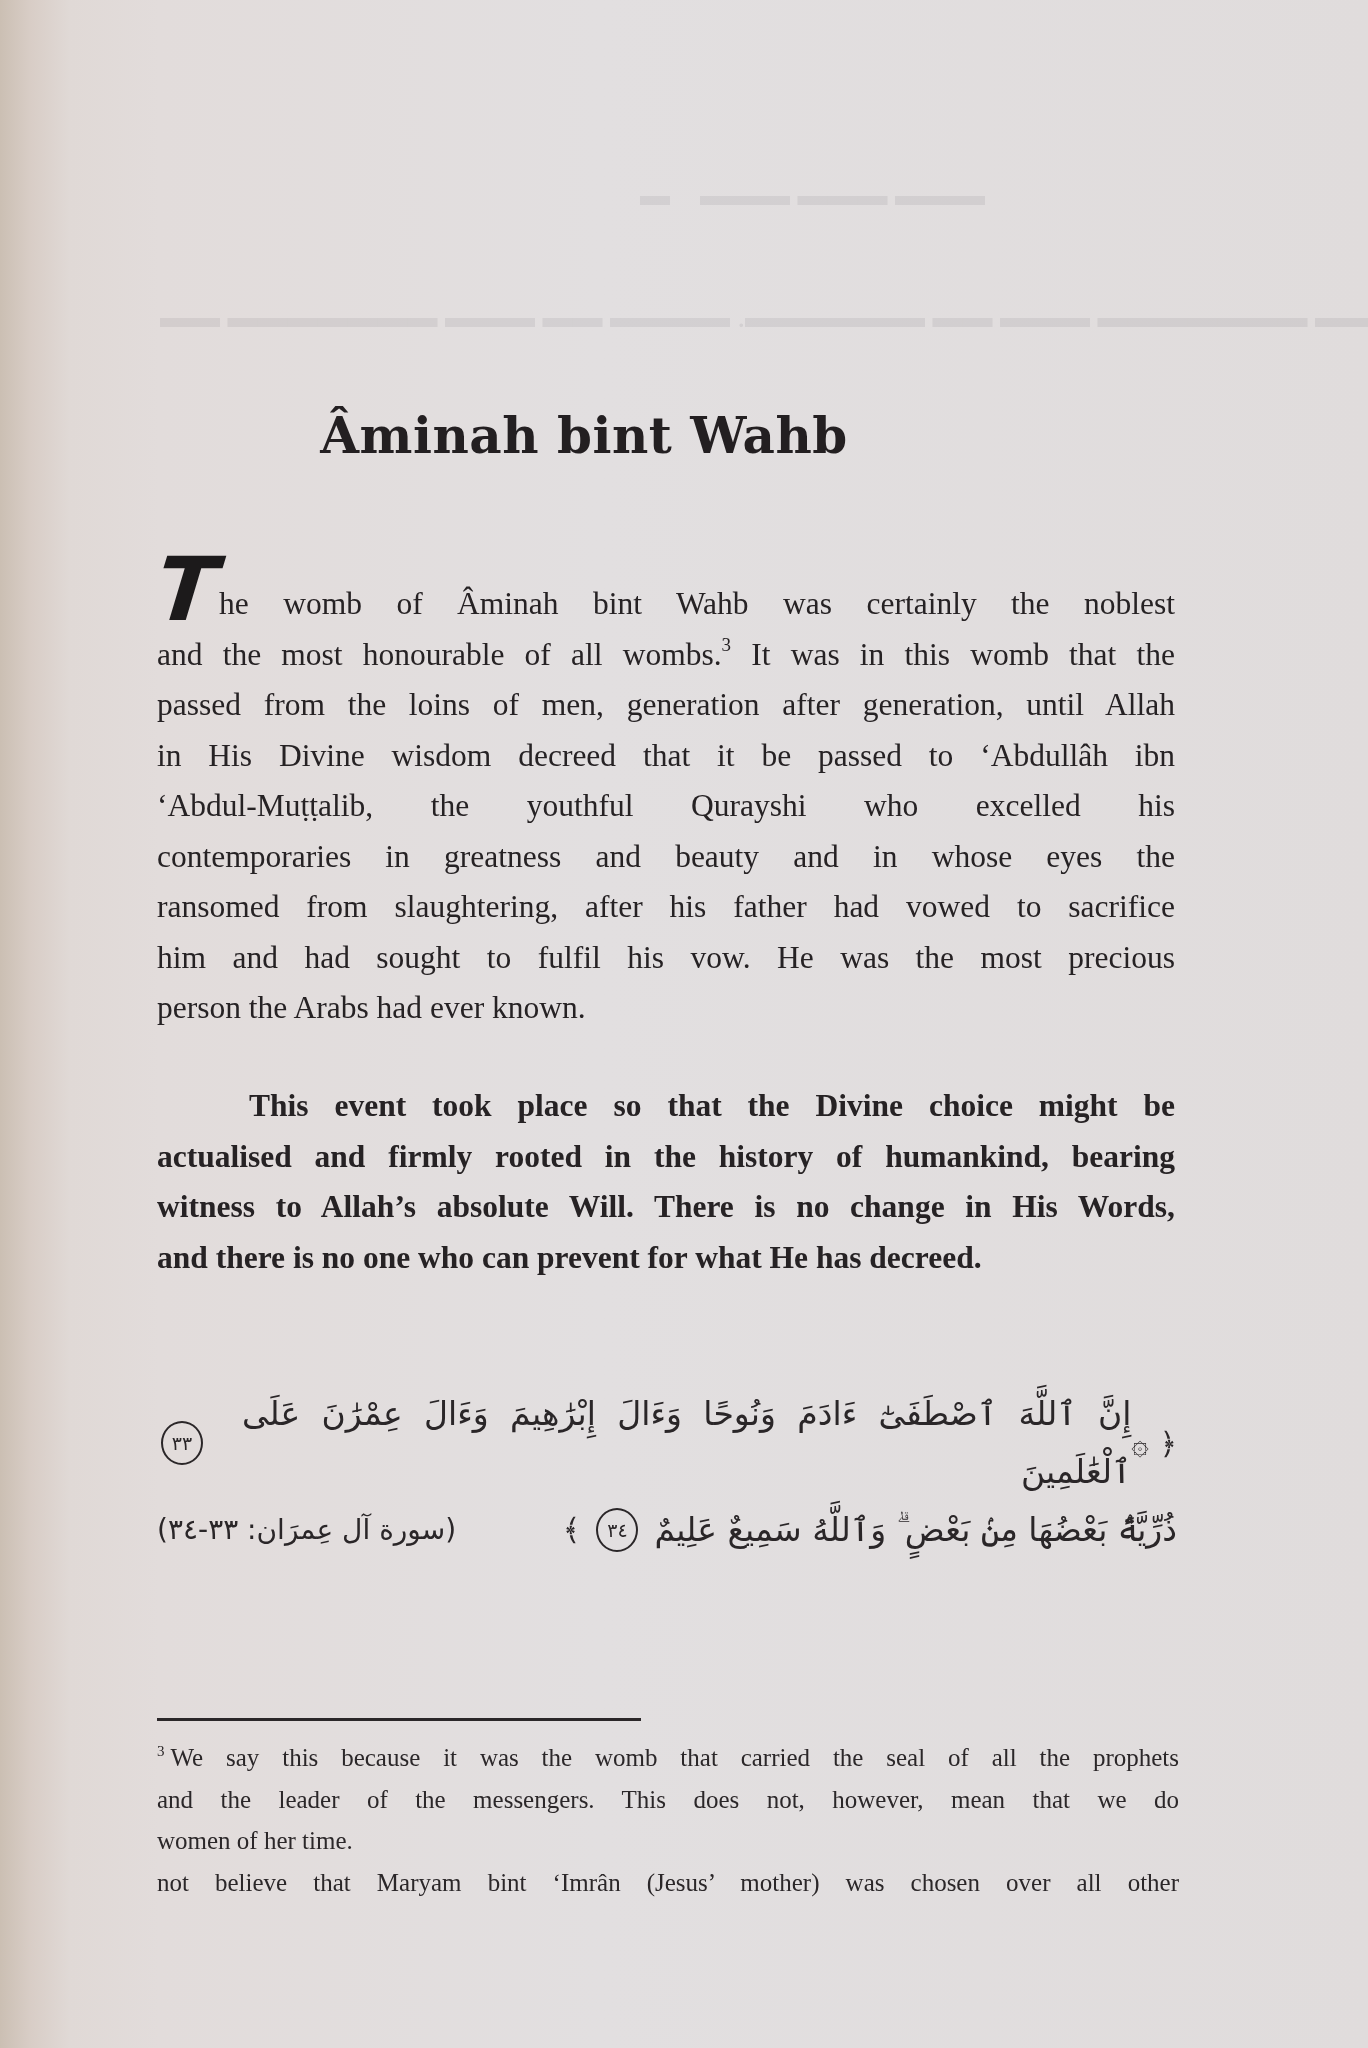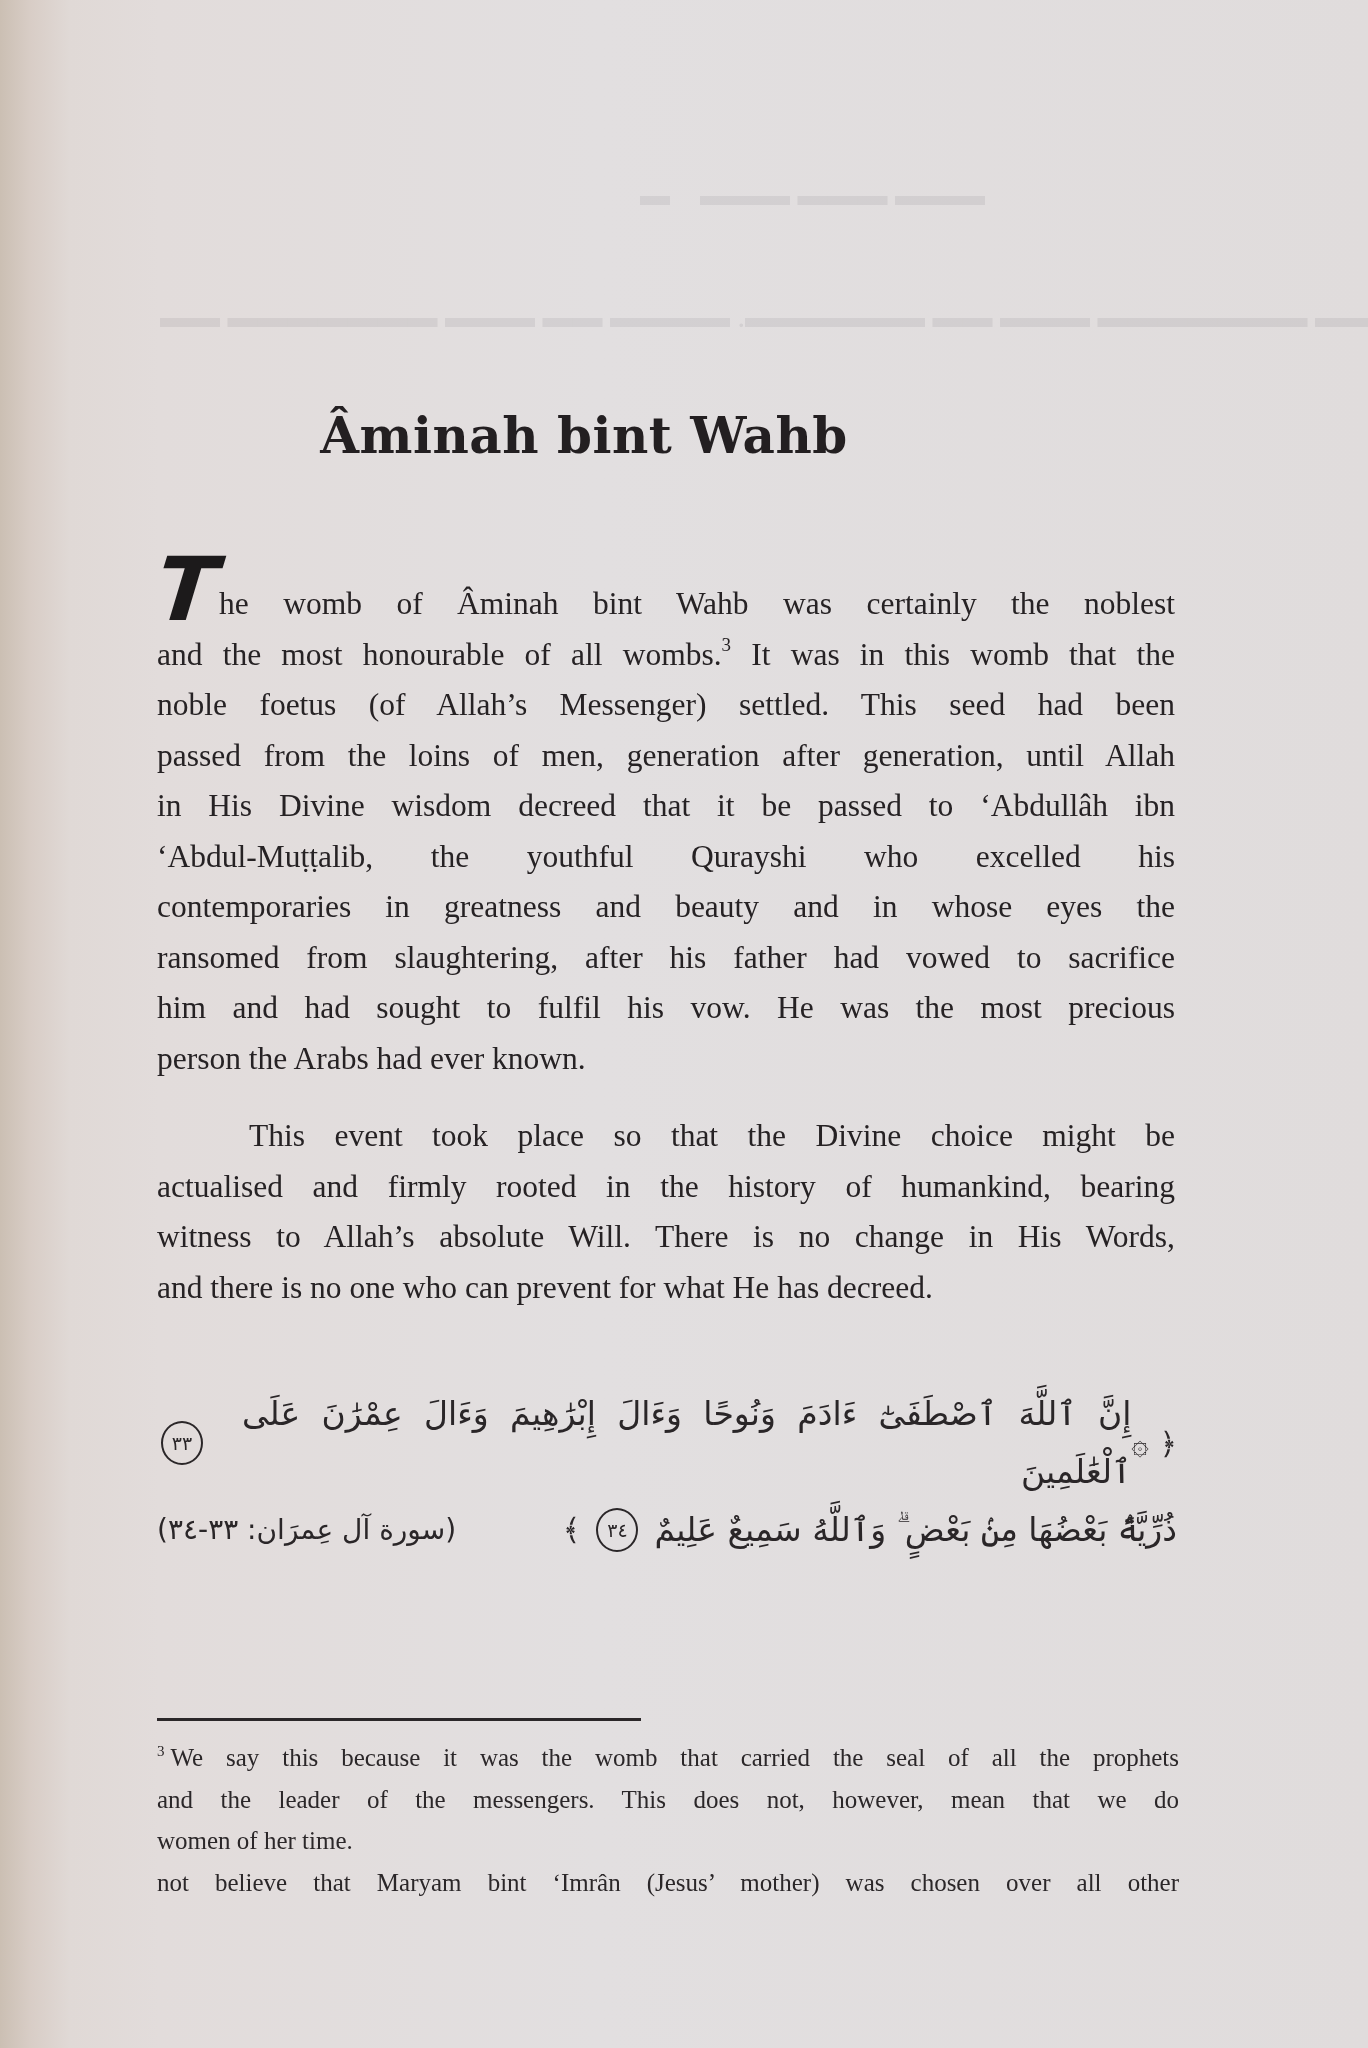--- a/index.html
+++ b/index.html
@@ -42,21 +42,21 @@
       width: 1018px;
       font-size: 31.5px;
       line-height: 50.5px;
       text-align: justify;
       text-align-last: left;
     }
     .para { margin: 0; }
     .para .line { display: block; text-align: justify; text-align-last: justify; }
     .para .line.last { text-align-last: left; }
     .p1 { top: 560px; }
-    .p2 { top: 1111px; }
+    .p2 { top: 1081px; font-weight: bold; }
     .indent { padding-left: 92px; }
     .dropcap {
       font-family: "DejaVu Sans", sans-serif;
       font-weight: bold;
       font-style: italic;
       font-size: 88px;
       line-height: 60px;
       display: inline-block;
       vertical-align: -6px;
       margin-right: 2px;
@@ -129,21 +129,20 @@
 
   <div class="bleed" style="left:640px; top:178px; font-size:30px;">▬▬▬ ▬▬▬ ▬▬▬ &nbsp;&nbsp; ▬</div>
   <div class="bleed" style="left:160px; top:300px; font-size:30px;">▬▬▬▬ ▬▬▬▬▬▬▬ ▬▬▬ ▬▬ ▬▬▬▬▬▬. ▬▬▬▬ ▬▬ ▬▬▬ ▬▬▬▬▬▬▬ ▬▬</div>
 
   <h1 class="title">Âminah bint Wahb</h1>
 
   <div class="body-text p1">
     <p class="para">
       <span class="line"><span class="dropcap">T</span><span>he womb of Âminah bint Wahb was certainly the noblest</span></span>
       <span class="line"><span>and the most honourable of all wombs.</span><sup class="fn">3</sup><span> It was in this womb that the</span></span>
-      <span class="line">noble foetus (of Allah’s Messenger) settled. This seed had been</span>
       <span class="line">passed from the loins of men, generation after generation, until Allah</span>
       <span class="line">in His Divine wisdom decreed that it be passed to ‘Abdullâh ibn</span>
       <span class="line">‘Abdul-Muṭṭalib, the youthful Qurayshi who excelled his</span>
       <span class="line">contemporaries in greatness and beauty and in whose eyes the</span>
       <span class="line">ransomed from slaughtering, after his father had vowed to sacrifice</span>
       <span class="line">him and had sought to fulfil his vow. He was the most precious</span>
       <span class="line last">person the Arabs had ever known.</span>
     </p>
   </div>
 

